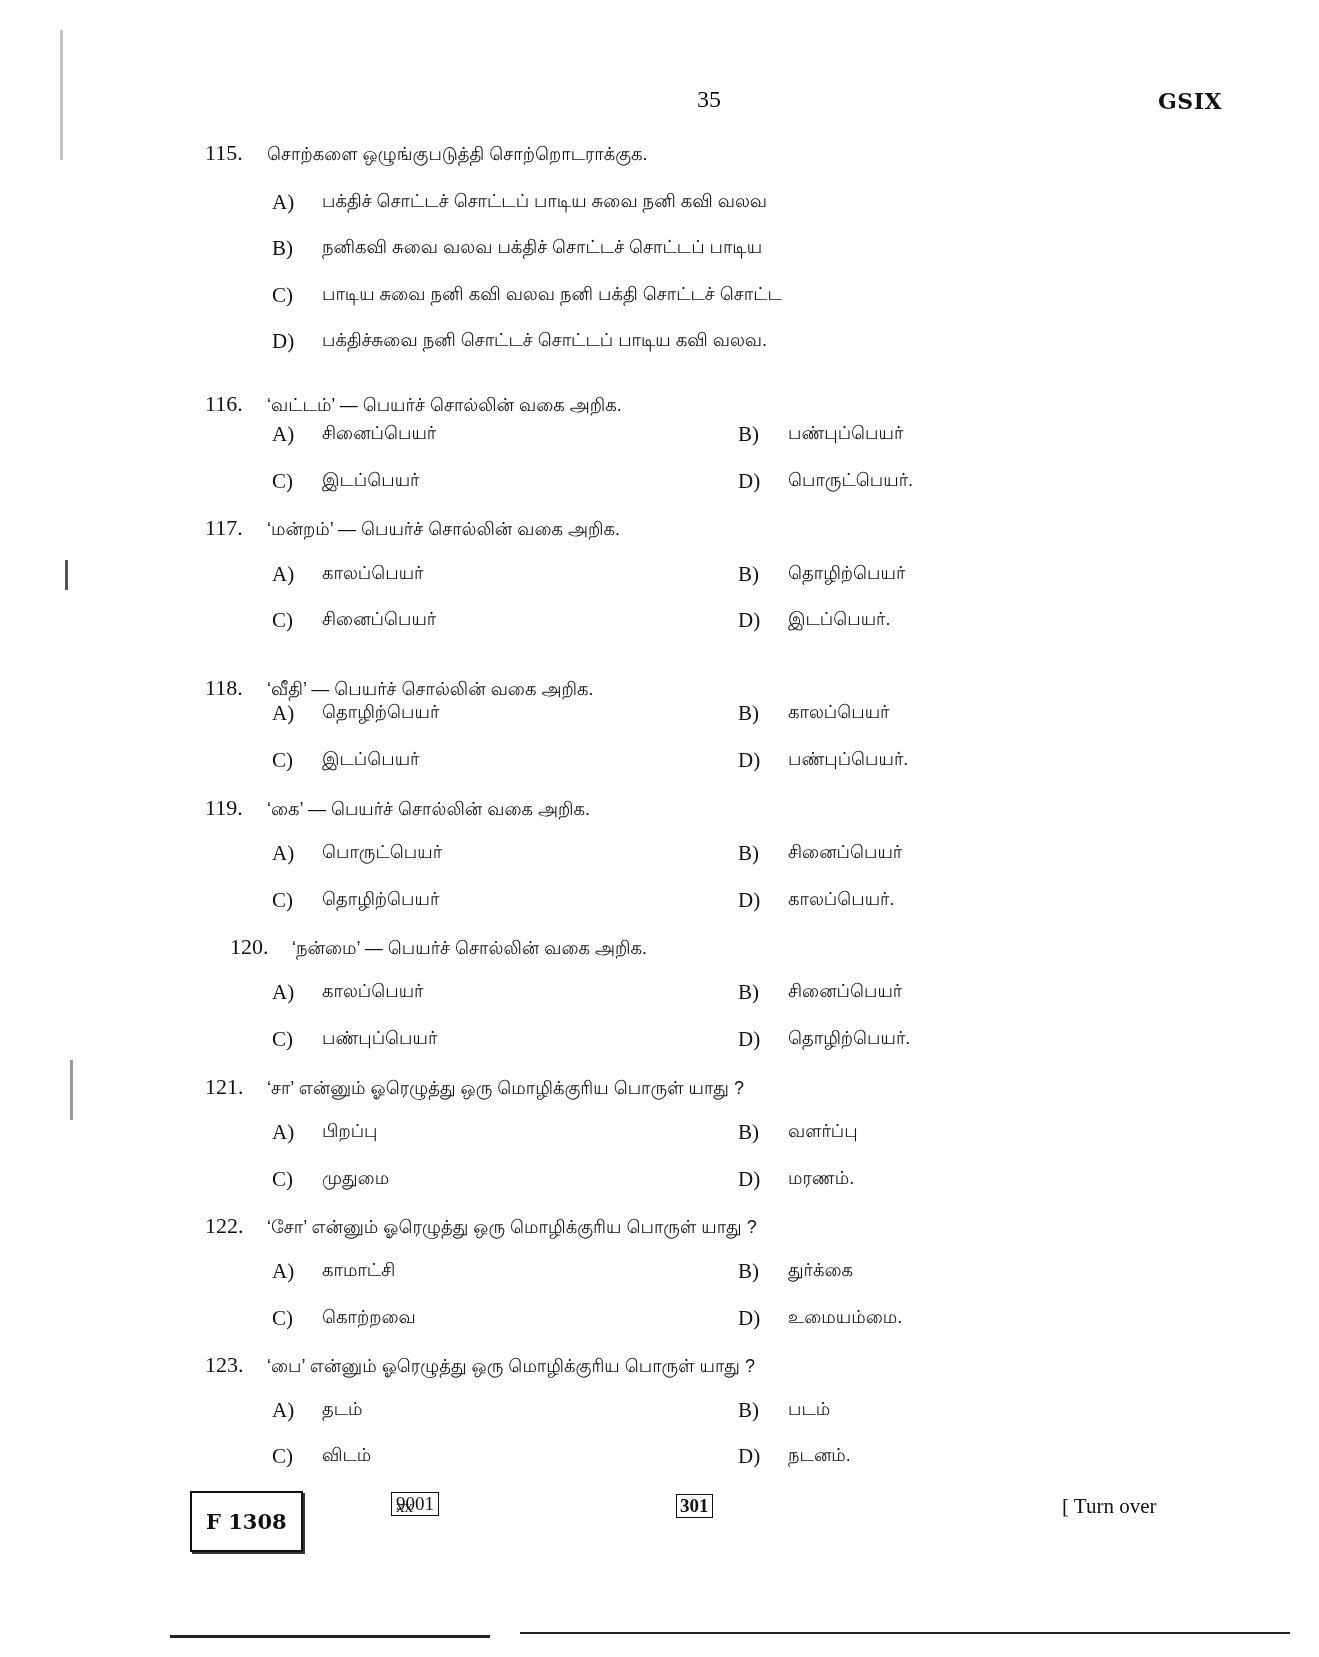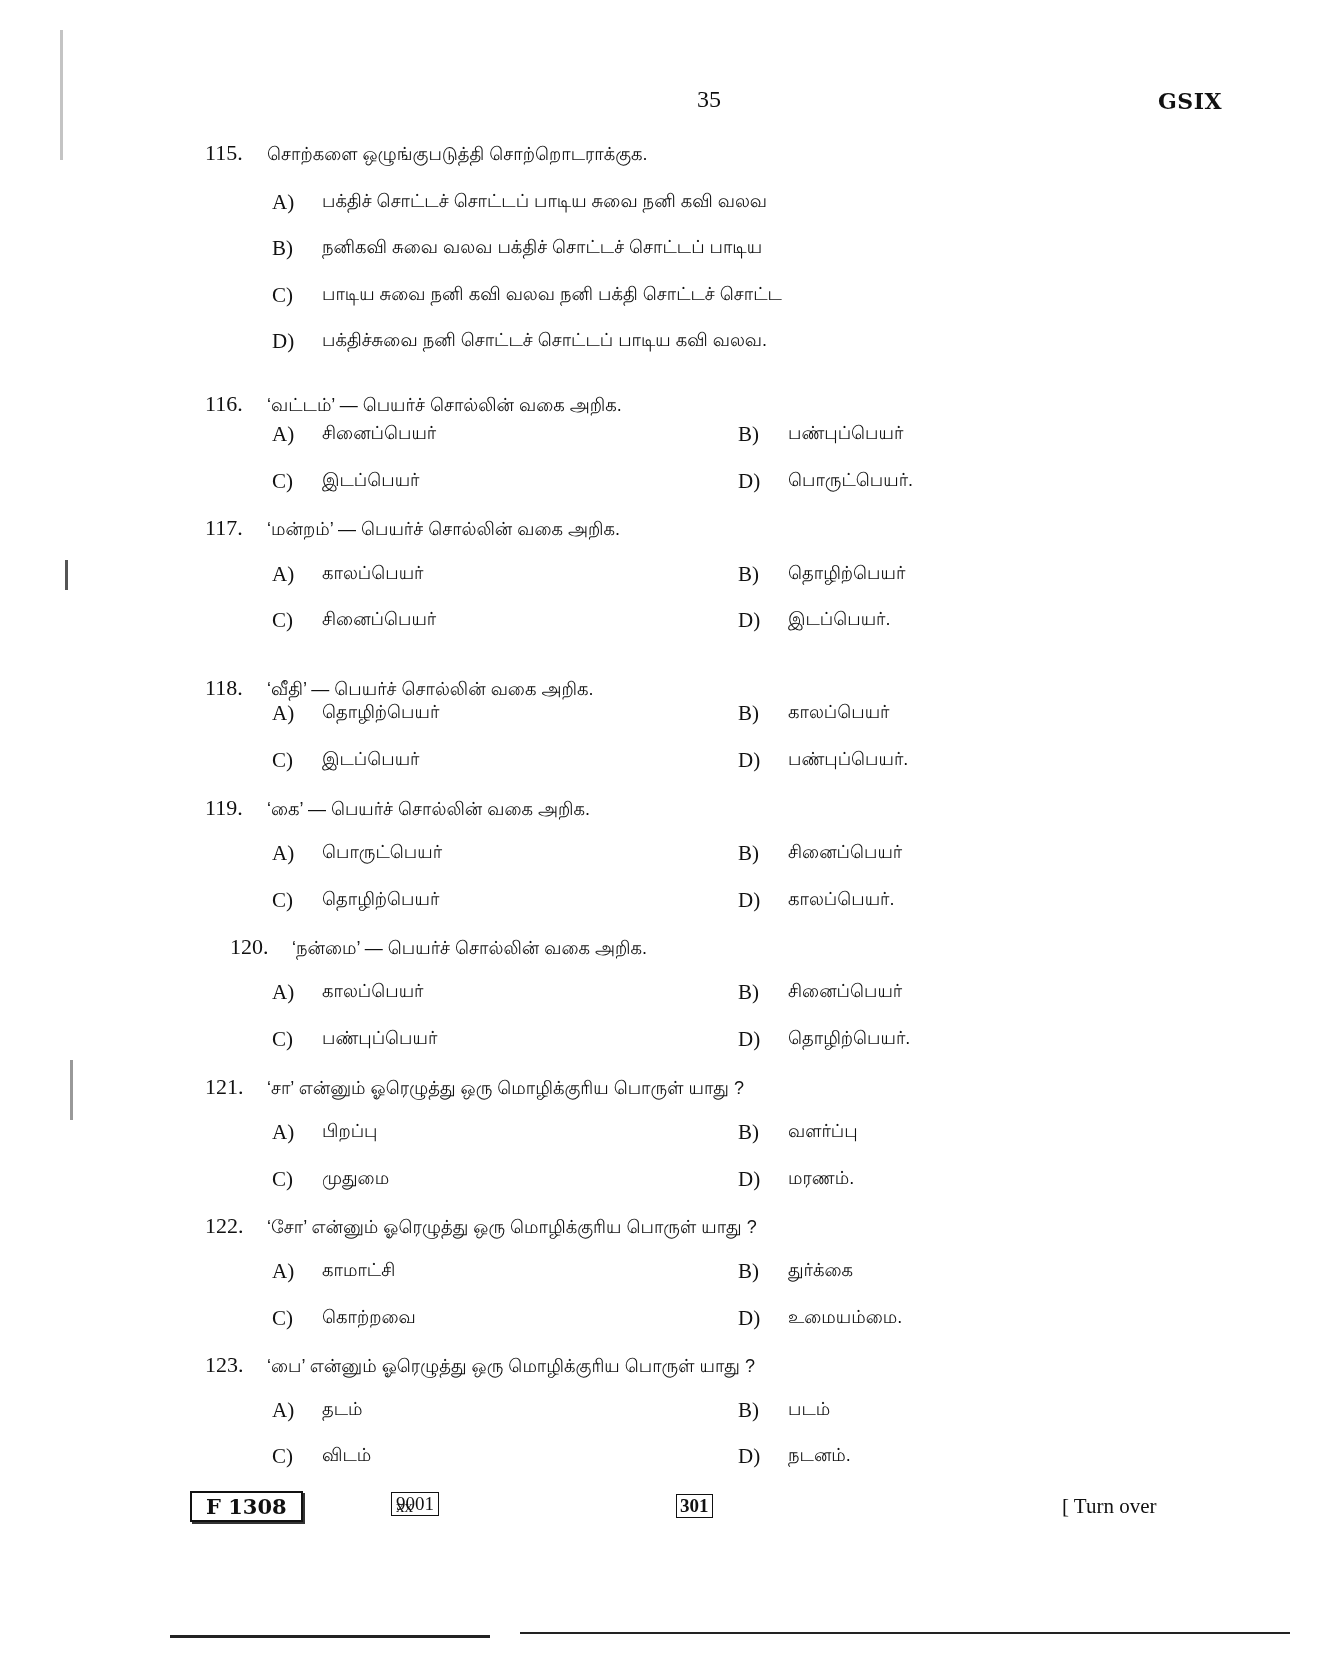--- a/index.html
+++ b/index.html
@@ -8,21 +8,21 @@
   .abs { position: absolute; }
   .page-num { left: 697px; top: 86px; font-size: 24px; text-align: center; }
   .code { left: 1158px; top: 88px; font-size: 22px; font-weight: bold; font-family: "DejaVu Serif", serif; letter-spacing: 0.5px; }
   .q { position: absolute; left: 205px; font-size: 21px; white-space: nowrap; }
   .q .num { display: inline-block; width: 62px; font-size: 22px; }
   .q .stem { font-family: Liberation Sans, sans-serif; font-size: 18px; }
   .opt { position: absolute; white-space: nowrap; }
   .opt .lbl { position: absolute; left: 0; top: 0; font-size: 21px; }
   .opt .txt { position: absolute; left: 50px; top: 1px; font-family: Liberation Sans, sans-serif; font-size: 18px; }
   .footer-box { position: absolute; border: 2px solid #111; font-weight: bold; box-shadow: 2px 2px 0 #333; }
-  .f-code { left: 190px; top: 1491px; padding: 1px 14px; font-size: 21px; font-family: "DejaVu Serif", serif; }
+  .f-code { left: 190px; top: 1491px; padding: 16px 14px; font-size: 21px; font-family: "DejaVu Serif", serif; }
   .xx { left: 360px; top: 1497px; font-size: 17px; margin-left: 36px; }
   .xx-box { left: 391px; top: 1492px; padding: 0 4px; font-size: 19px; border: 1.5px solid #111; }
   .pg-box { left: 676px; top: 1494px; padding: 0 3px; font-size: 19px; font-weight: bold; border: 1.5px solid #111; }
   .turn { left: 1062px; top: 1494px; font-size: 21px; }
   .rule { position: absolute; height: 3px; background: #222; }
   .margin-noise { position: absolute; left: 60px; width: 3px; background: #555; }
 </style>
 </head>
 <body>
 

